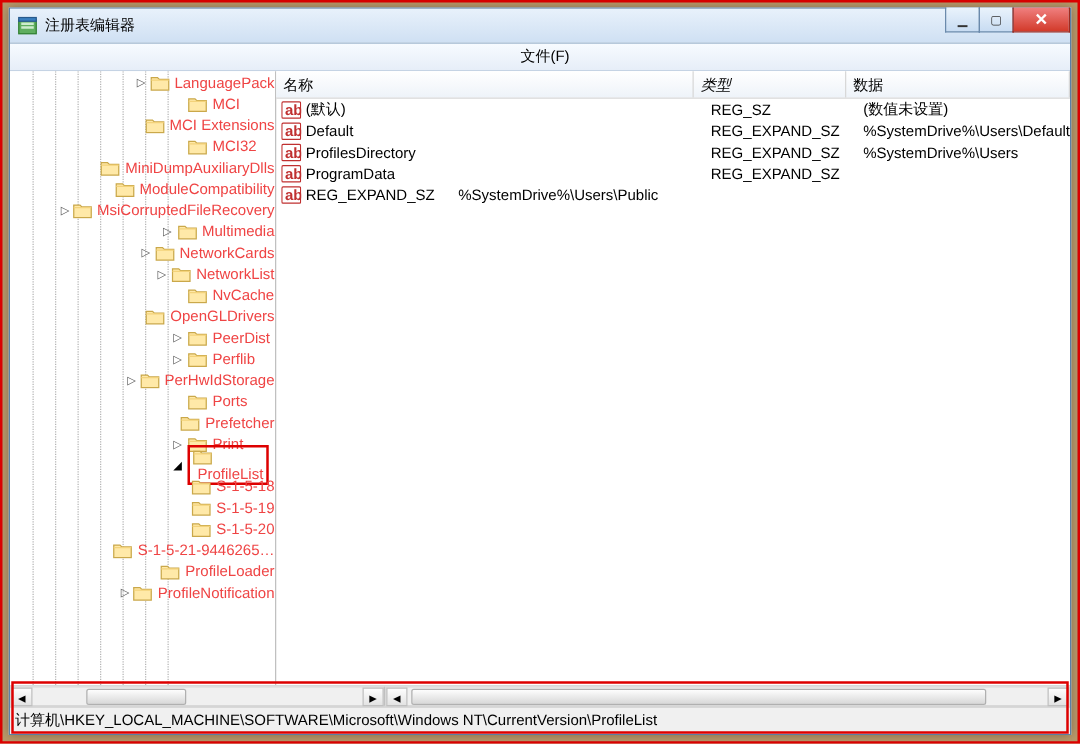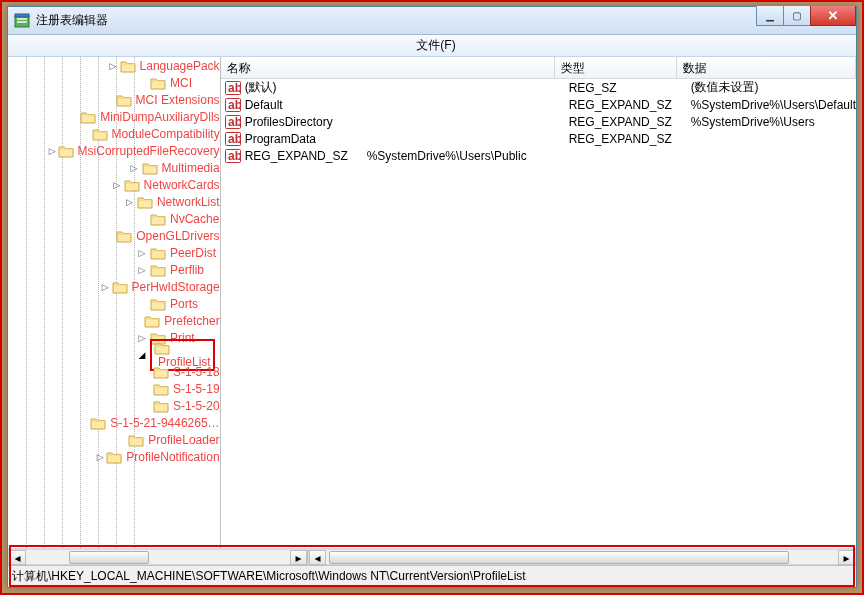--- a/index.html
+++ b/index.html
@@ -51,21 +51,21 @@
 .node-label { color:#ef4444; }
 .highlight { border:2px solid #d00; padding:0 2px; }
 
 
 .folder svg { width:16px; height:14px; display:block; }
 
 
 .list-header { height:22px; background:linear-gradient(#fff,#eef3f9); display:flex; border-bottom:1px solid #d8d8d8; }
 .col { border-right:1px solid #d8d8d8; padding:3px 6px; color:#000; }
 .col.name { width:334px; }
-.col.type { width:122px; }
+.col.type { width:122px;font-style:italic; }
 .col.data { flex:1; }
 
 
 .list-rows { flex:1; overflow:hidden; }
 .list-row { display:flex; align-items:center; height:17px; padding-left:4px; cursor:pointer; }
 .list-row .valicon { width:16px; height:16px; margin-right:4px; }
 .list-row .cell-name { width:324px; }
 .list-row .cell-type { width:122px; }
 .list-row .cell-data { flex:1; white-space:nowrap; }
 
@@ -172,20 +172,30 @@
                 <span class="node-label">MCI Extensions</span>
               </div>
               <div class="tree-row">
                 <span class="spacer" style="width: 128px;"></span>
                 <span class="exp"></span>
                 <span class="folder">
                   <svg viewBox="0 0 16 14">
                     <use href="#folder-ico"></use>
                   </svg>
                 </span>
+                <span class="node-label">MCI32</span>
+              </div>
+              <div class="tree-row">
+                <span class="spacer" style="width: 128px;"></span>
+                <span class="exp"></span>
+                <span class="folder">
+                  <svg viewBox="0 0 16 14">
+                    <use href="#folder-ico"></use>
+                  </svg>
+                </span>
                 <span class="node-label">MiniDumpAuxiliaryDlls</span>
               </div>
               <div class="tree-row">
                 <span class="spacer" style="width: 128px;"></span>
                 <span class="exp"></span>
                 <span class="folder">
                   <svg viewBox="0 0 16 14">
                     <use href="#folder-ico"></use>
                   </svg>
                 </span>

